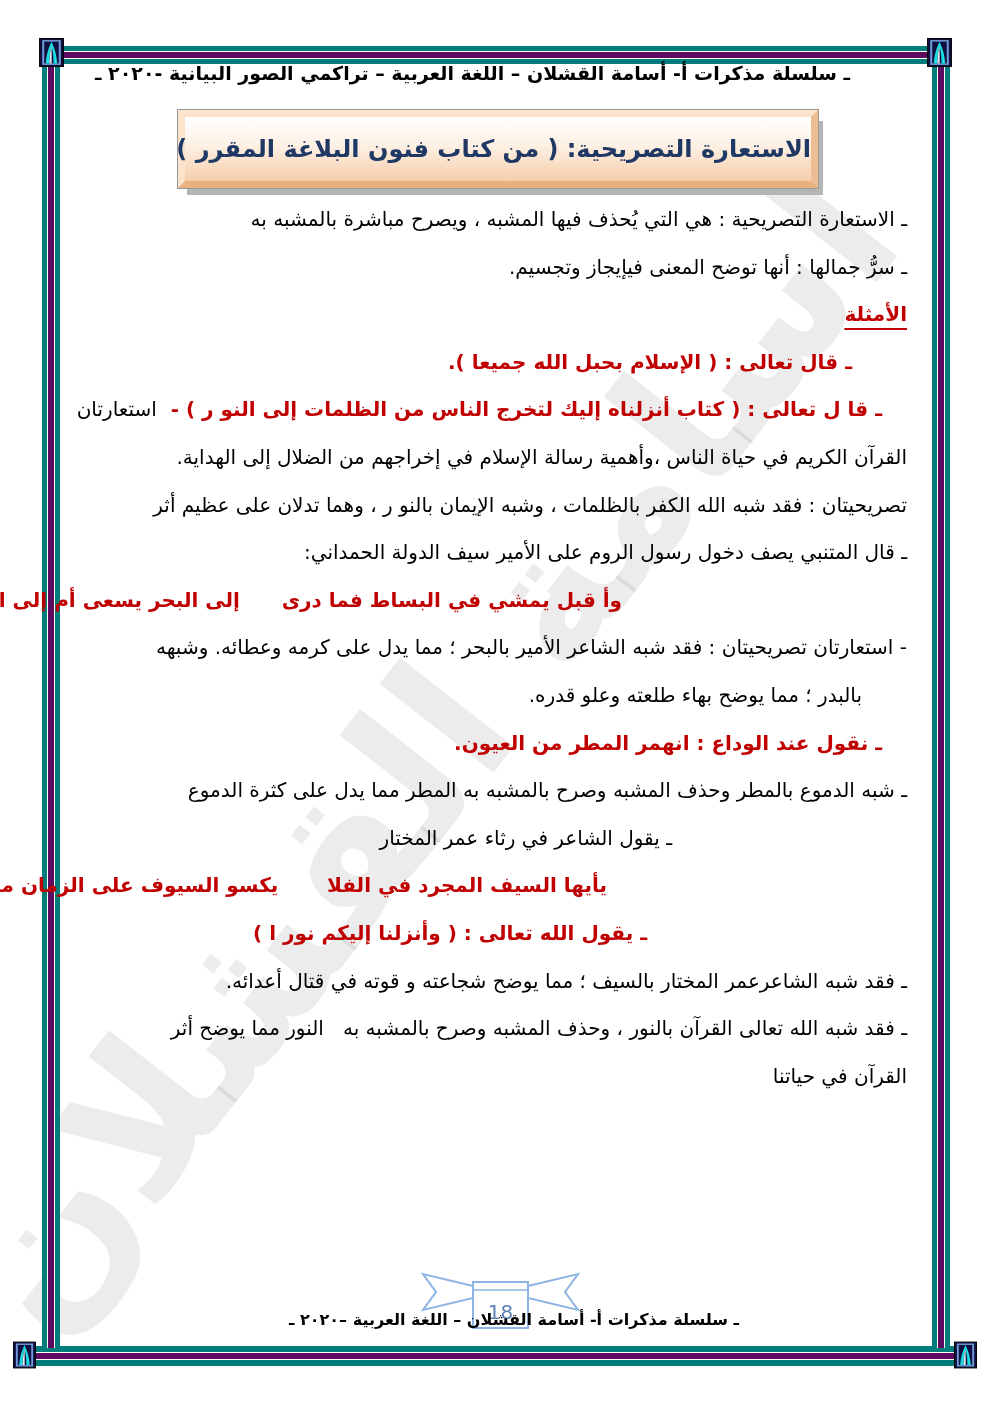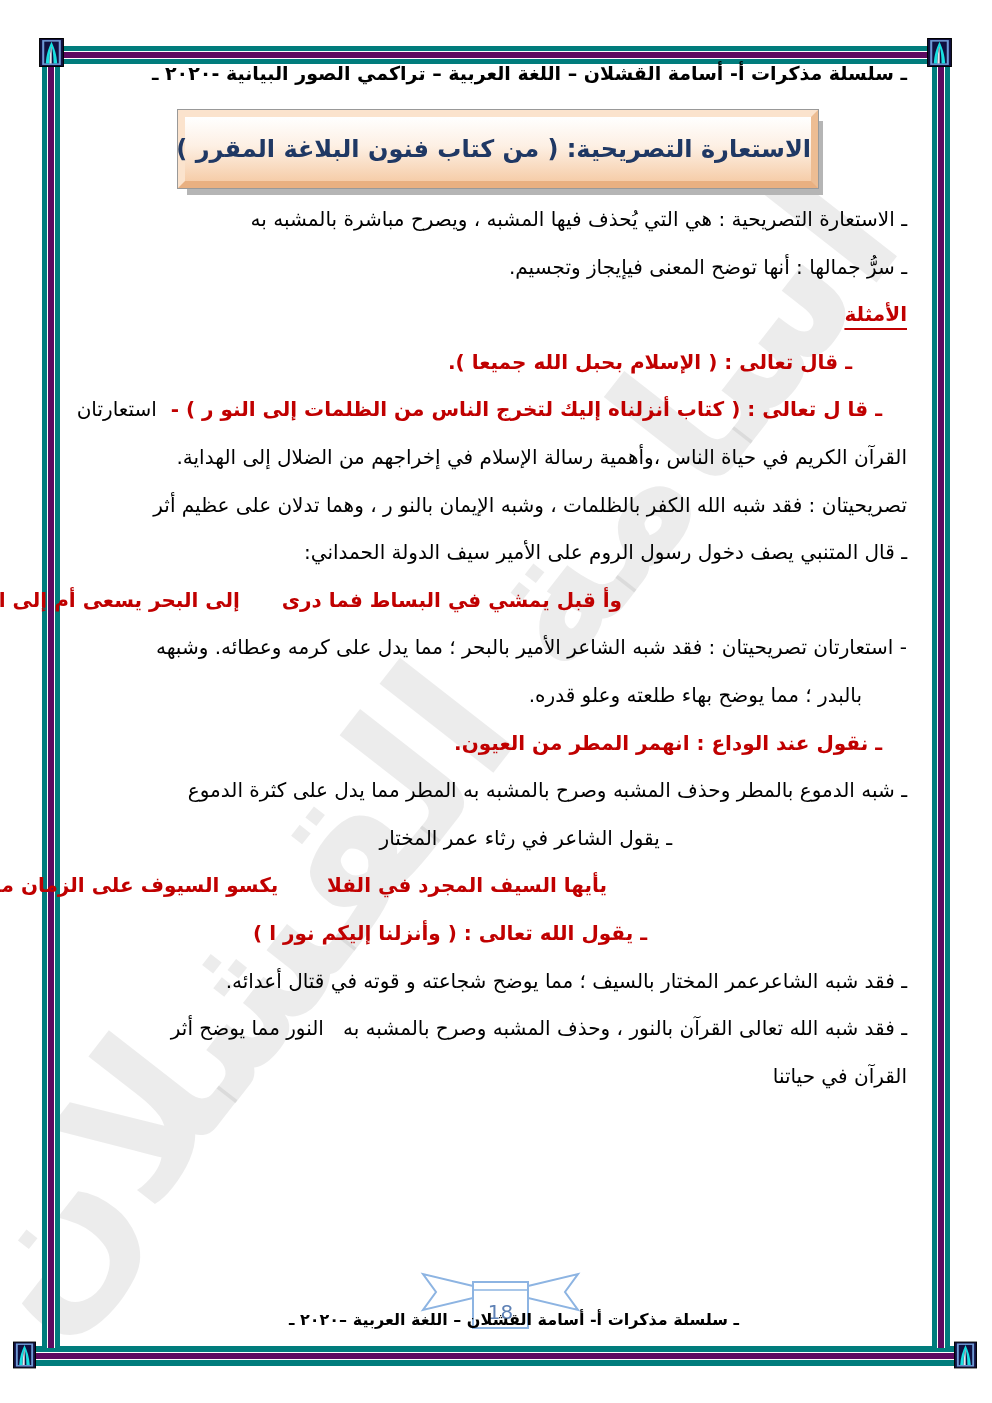--- a/index.html
+++ b/index.html
@@ -11,21 +11,21 @@
     background:linear-gradient(180deg,#007c7c 0%,#007c7c 30%,#ffffff 30%,#ffffff 36%,#5d0a60 36%,#5d0a60 64%,#ffffff 64%,#ffffff 70%,#007c7c 70%,#007c7c 100%);}
   .stripe-v{position:absolute;width:18px;
     background:linear-gradient(90deg,#007c7c 0%,#007c7c 30%,#ffffff 30%,#ffffff 36%,#5d0a60 36%,#5d0a60 64%,#ffffff 64%,#ffffff 70%,#007c7c 70%,#007c7c 100%);}
   .border-top{left:56px;top:46px;width:882px;}
   .border-bottom{left:16px;top:1346px;width:958px;height:20px;}
   .border-left{left:42px;top:62px;height:1286px;}
   .border-right{left:932px;top:62px;height:1286px;}
   .corner{position:absolute;}
 
   
-  .header-line{position:absolute;left:95px;top:62px;width:812px;text-align:right;direction:rtl;
+  .header-line{position:absolute;left:95px;top:62px;width:812px;text-align:left;direction:rtl;
     font-size:19px;font-weight:bold;color:#000;}
   .footer-line{position:absolute;left:108px;top:1310px;width:812px;text-align:center;direction:rtl;
     font-size:16px;font-weight:bold;color:#000;}
 
   
   .title-box{position:absolute;left:178px;top:110px;width:626px;height:64px;
     background:linear-gradient(180deg,#ffffff 0%,#fdf0e4 45%,#f6cda9 100%);
     border:7px solid;border-color:#fbe3cd #edbd93 #e9b081 #fbe3cd;
     outline:1px solid #999999;
     box-shadow:7px 9px 0 -2px #b5b5b5;

